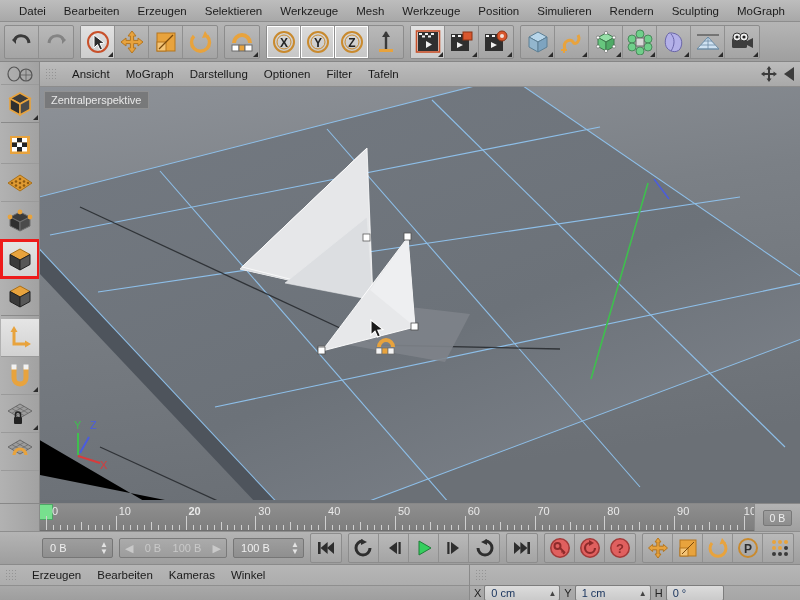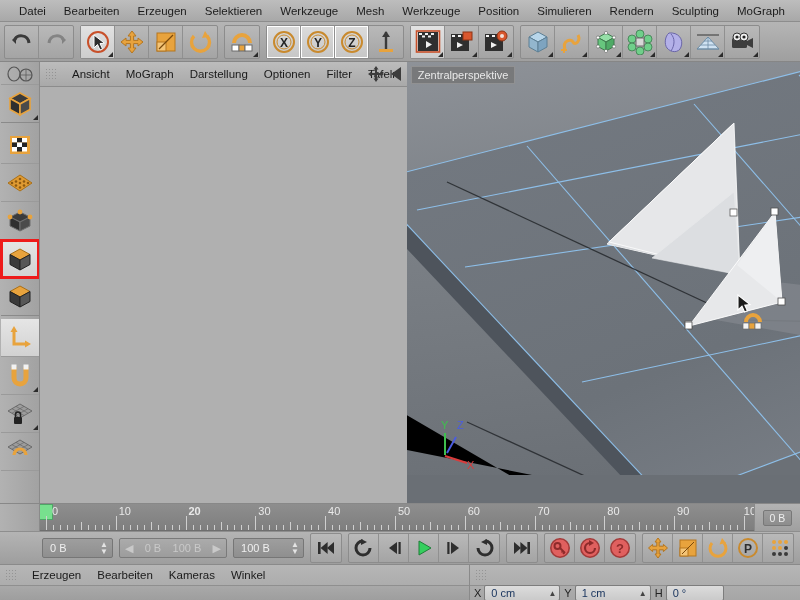--- a/index.html
+++ b/index.html
@@ -49,21 +49,21 @@
   .lbtn { width: 38px; height: 38px; display: flex; align-items: center; justify-content: center;
     position: relative; border-bottom: 1px solid #9a9a9a; flex: 0 0 38px; }
   .lbtn.hdr { height: 22px; flex: 0 0 22px; }
   .lbtn.active { background: linear-gradient(#e5e5e5,#d2d2d2); }
   .lbtn .corner { position: absolute; right: 1px; bottom: 2px;
     width: 0; height: 0; border-left: 5px solid transparent; border-bottom: 5px solid #2b2b2b; }
   .lbtn.redbox { outline: 3px solid #ee1b1b; outline-offset: -2px; z-index: 4; }
   .lbtn.gap { border-bottom: 1px solid #8a8a8a; margin-bottom: 3px; }
 
   
-  .vpcol { flex: 1 1 auto; display: flex; flex-direction: row; min-width: 0; }
+  .vpcol { flex: 1 1 auto; display: flex; flex-direction: column; min-width: 0; }
   .vpmenu { height: 25px; flex: 0 0 25px; background: linear-gradient(#bcbcbc,#a9a9a9);
     display: flex; align-items: center; border-bottom: 1px solid #8c8c8c; position: relative; }
   .grip { width: 12px; height: 13px; margin: 0 7px 0 5px; flex: 0 0 12px;
     background-image: radial-gradient(#8a8a8a 40%, transparent 41%);
     background-size: 3px 3px; opacity: .75; }
   .vpmenu .mi { padding: 0 8px; line-height: 25px; font-size: 11.5px; }
   .vpnav { position: absolute; right: 2px; top: 3px; display: flex; gap: 2px; }
 
   .viewport { flex: 1 1 auto; position: relative; overflow: hidden; background: #6a6f75; }
   .vplabel { position: absolute; left: 4px; top: 4px; z-index: 6;

